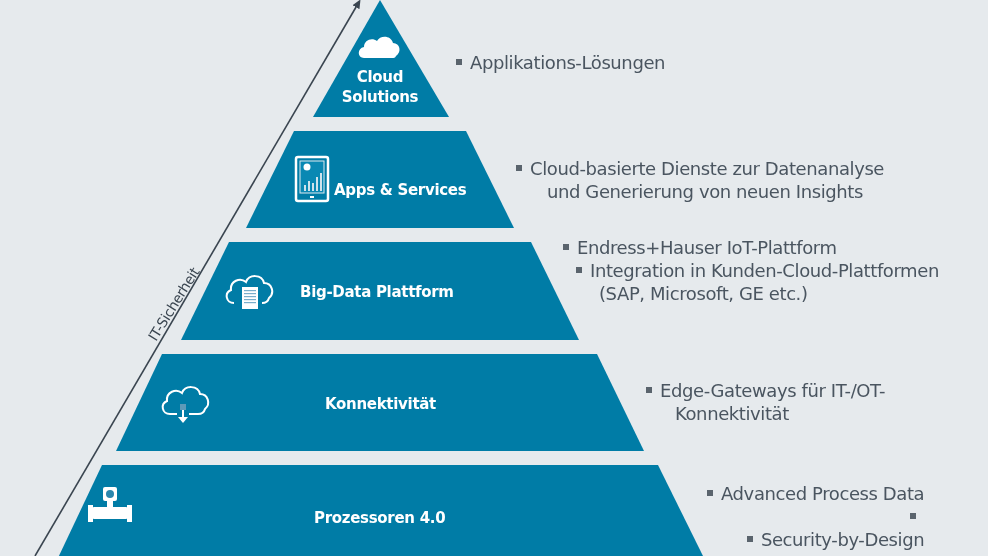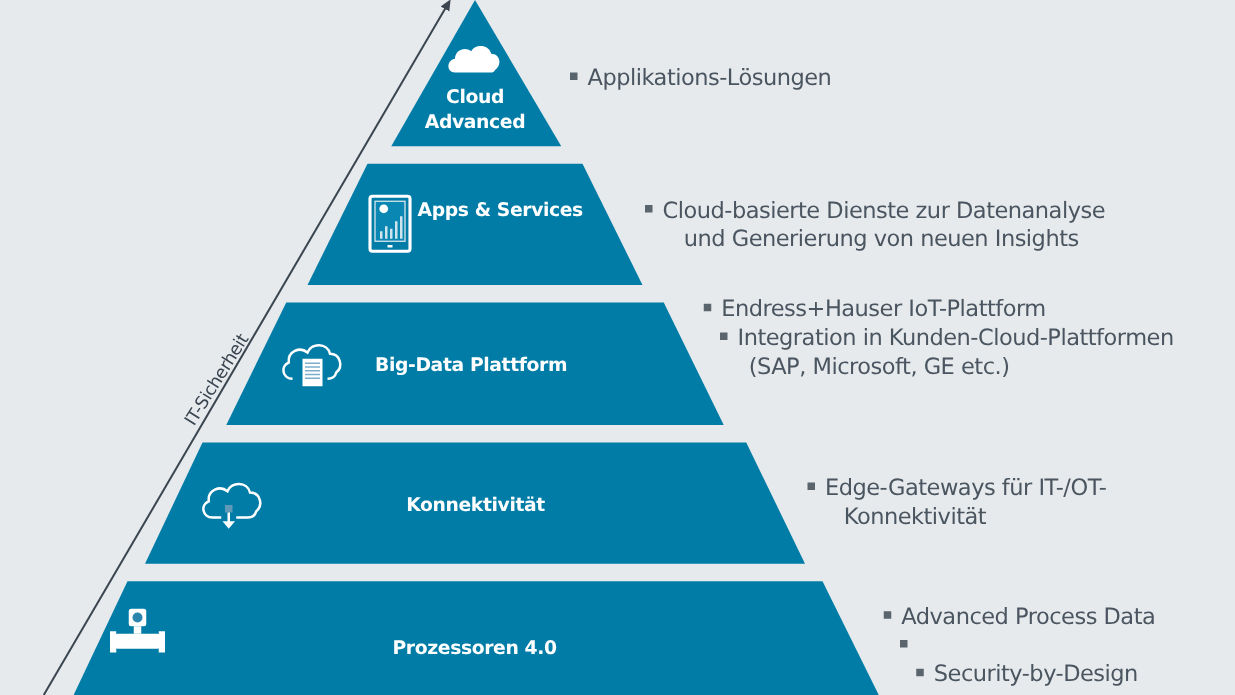--- a/index.html
+++ b/index.html
@@ -87,23 +87,23 @@
       <circle cx="22" cy="7" r="4" fill="#2a86ad"></circle>
       <rect x="19" y="14" width="6" height="6" fill="#ffffff"></rect>
       <rect x="4" y="20" width="36" height="12" rx="2" fill="#ffffff"></rect>
       <rect x="0" y="18" width="5" height="17" fill="#ffffff"></rect>
       <rect x="39" y="18" width="5" height="17" fill="#ffffff"></rect>
     </g>
   </svg>
 
   <div class="layer-label" style="left:318px;top:67px;width:124px;">
     <div>Cloud</div>
-    <div>Advanced</div>
+    <div>Solutions</div>
   </div>
-  <div class="layer-label" style="left:334px;top:158px;text-align:right;">Apps &amp; Services</div>
+  <div class="layer-label" style="left:334px;top:180px;text-align:right;">Apps &amp; Services</div>
   <div class="layer-label" style="left:300px;top:282px;text-align:right;">Big-Data Plattform</div>
   <div class="layer-label" style="left:325px;top:394px;text-align:left;">Konnektivität</div>
   <div class="layer-label" style="left:314px;top:508px;text-align:center;">Prozessoren 4.0</div>
 
   <div class="axis-label" style="left:145px;top:335px;transform:rotate(-58deg);">IT-Sicherheit</div>
 
   <div class="desc" style="left: 456px; top: 51px; color: rgb(74, 85, 96);">
     <span class="line"><span class="bullet"></span><span>Applikations-Lösungen</span></span>
   </div>
 
@@ -116,18 +116,18 @@
     <span class="line"><span class="bullet"></span><span>Endress+Hauser IoT-Plattform</span></span>
     <span class="line" style="padding-left:13px;"><span class="bullet"></span><span>Integration in Kunden-Cloud-Plattformen</span></span>
     <span class="line" style="padding-left:36px;"><span>(SAP, Microsoft, GE etc.)</span></span>
   </div>
 
   <div class="desc" style="left: 646px; top: 379px; color: rgb(74, 85, 96);">
     <span class="line"><span class="bullet"></span><span>Edge-Gateways für IT-/OT-</span></span>
     <span class="line" style="padding-left:29px;"><span>Konnektivität</span></span>
   </div>
 
-  <div class="desc" style="left: 707px; top: 482px; color: rgb(74, 85, 96);">
+  <div class="desc" style="left: 707px; top: 482px; color: rgb(74, 85, 96); text-align: right;">
     <span class="line"><span class="bullet"></span><span>Advanced Process Data</span></span>
     <span class="line" style="padding-left:13px;"><span class="bullet"></span></span>
     <span class="line" style="padding-left:26px;"><span class="bullet"></span><span>Security-by-Design</span></span>
   </div>
 </div>
 
 </body></html>

